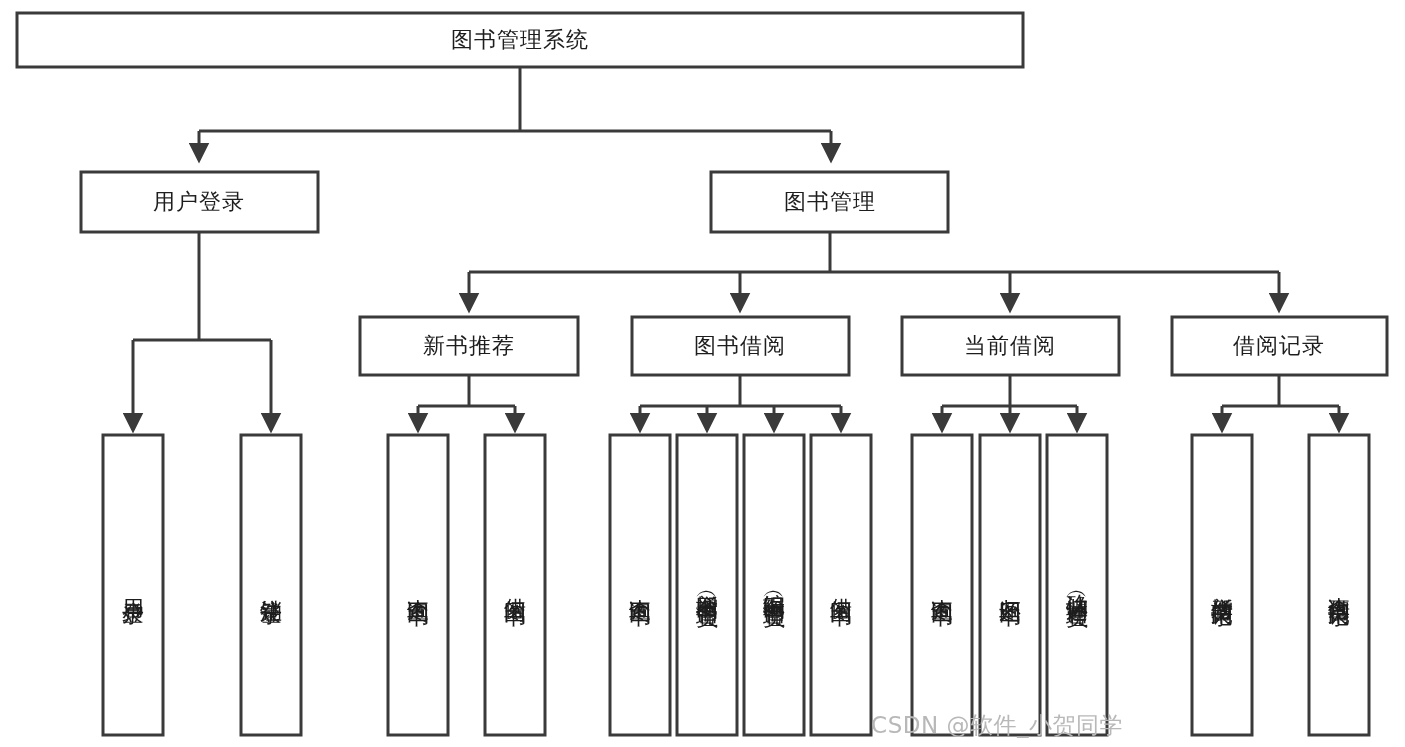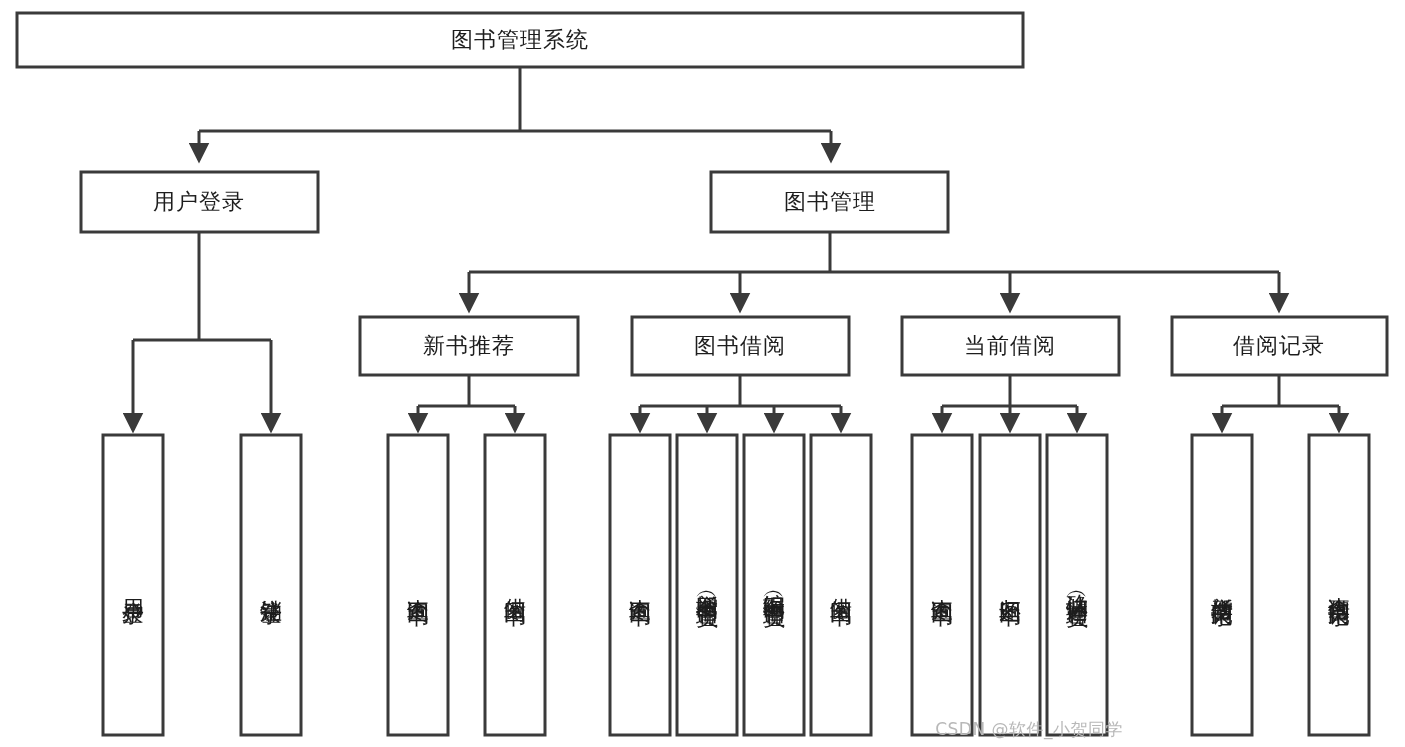--- a/index.html
+++ b/index.html
@@ -63,21 +63,21 @@
     letter-spacing: 2px;
     white-space: nowrap;
     pointer-events: none;
     user-select: none;
   }
   .watermark {
     position: absolute;
     right: 8px;
     bottom: 6px;
     font-family: "DejaVu Sans", "Liberation Sans", sans-serif;
-    font-size: 17px;
+    font-size: 23px;
     color: #b8b8b8;
     letter-spacing: 0.5px;
     white-space: nowrap;
   }
 </style>
 </head>
 <body>
 
 <div id="diagram-root">
 

